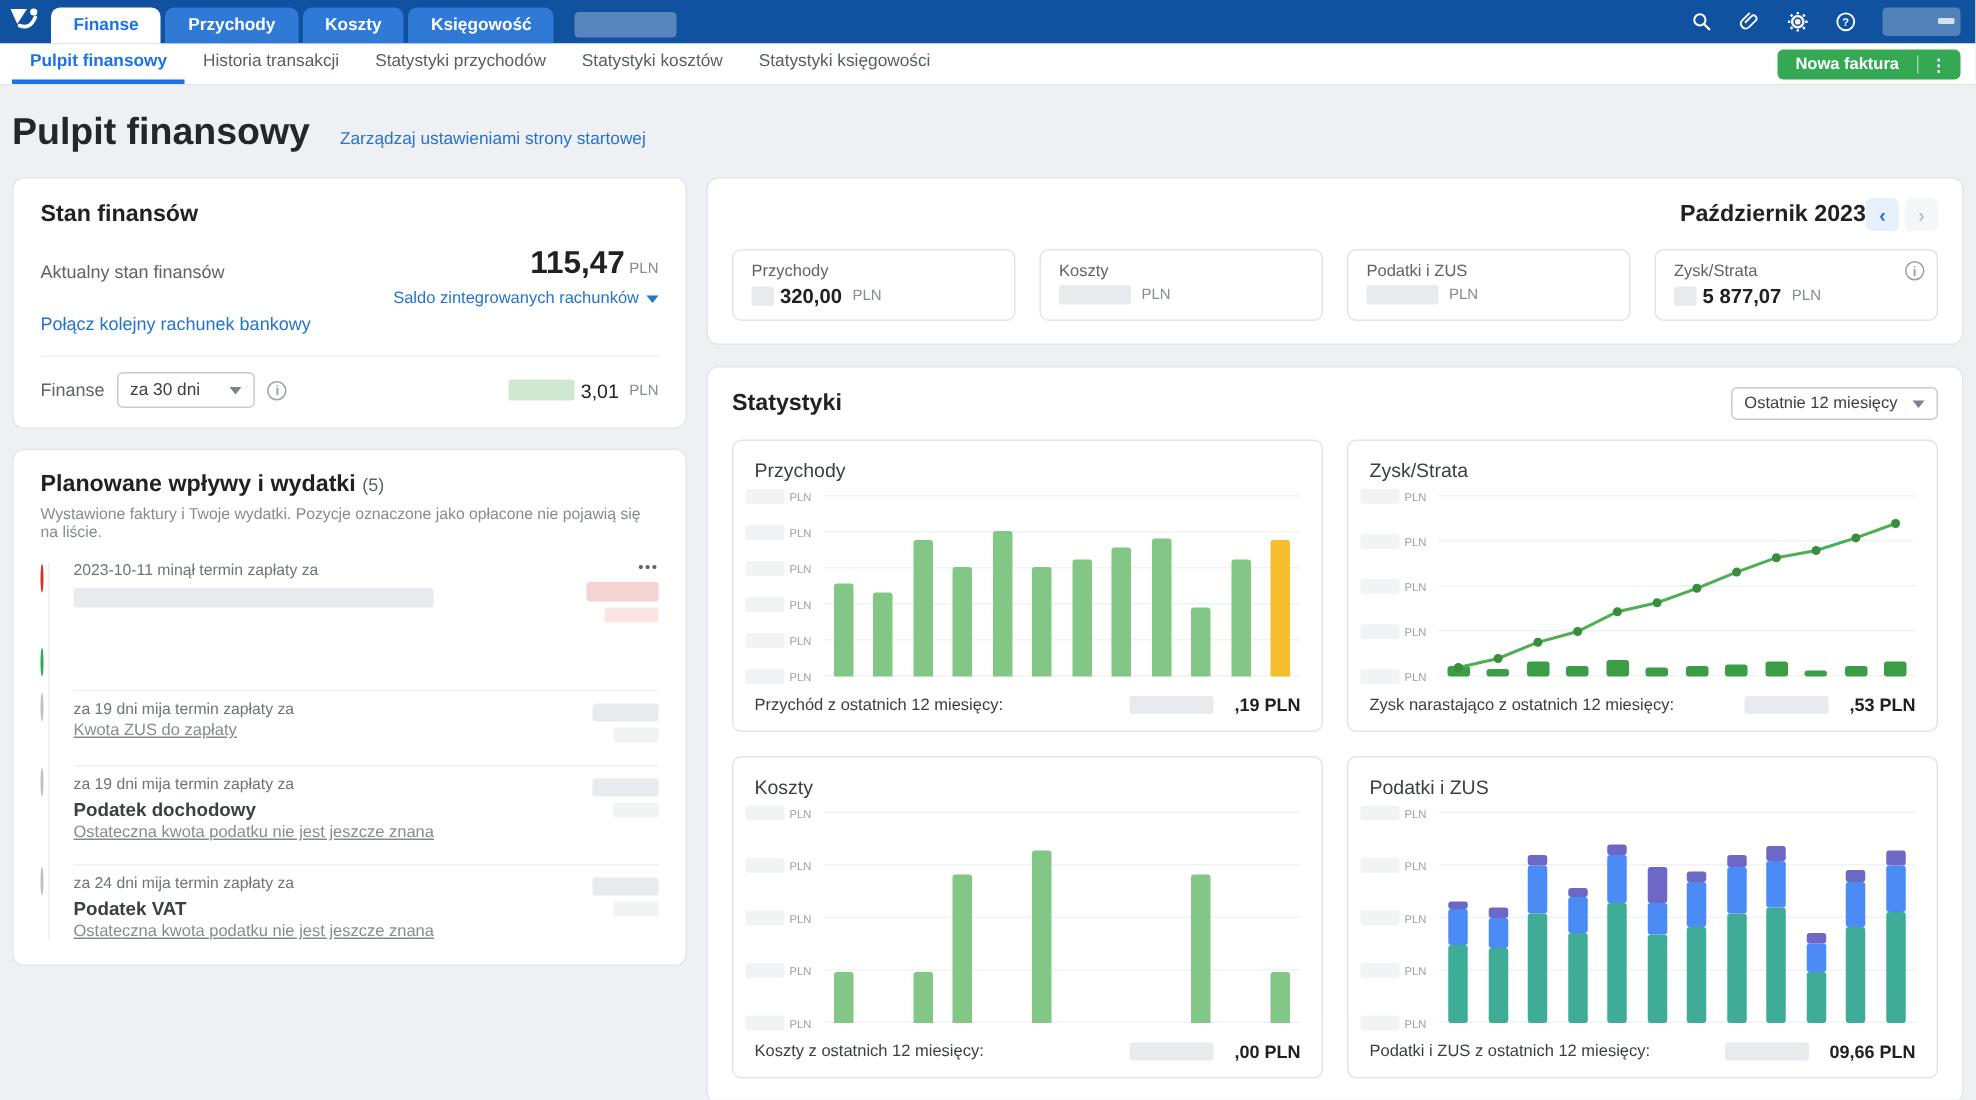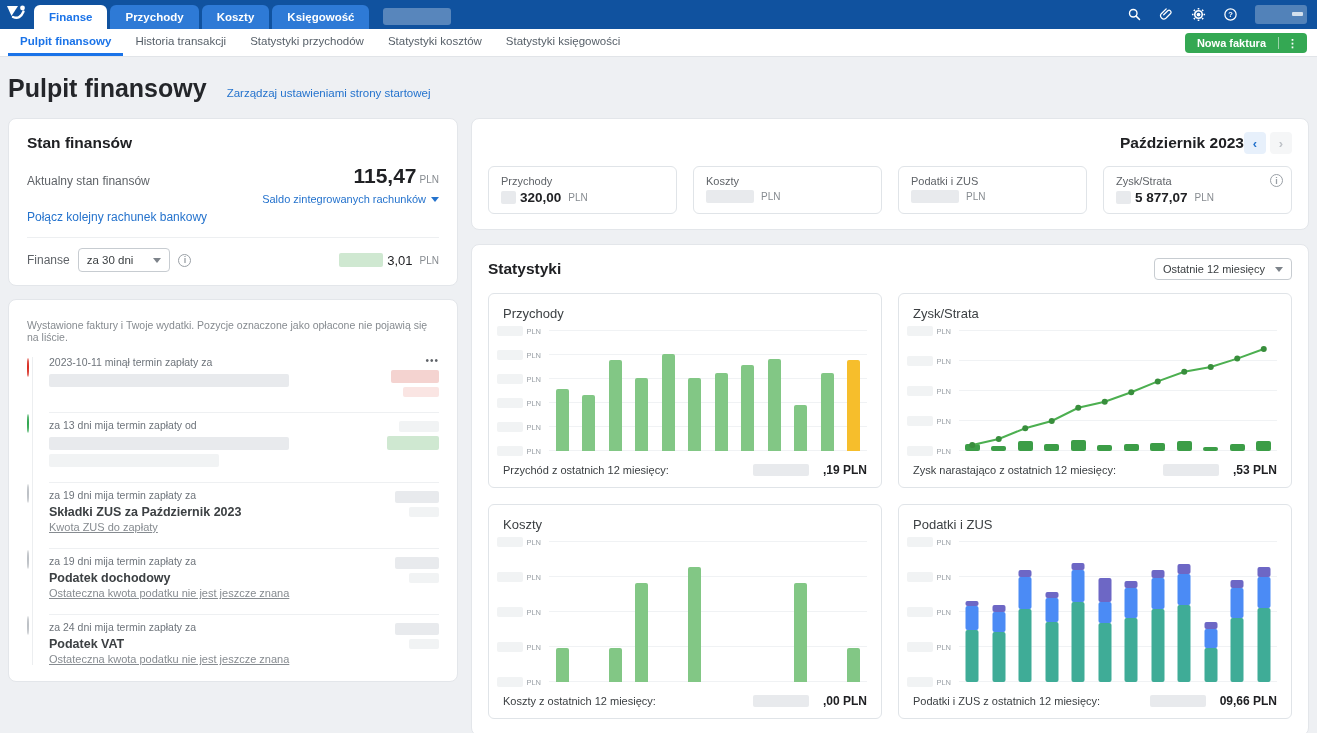--- a/index.html
+++ b/index.html
@@ -221,56 +221,48 @@
           <span class="info-i">i</span>
           <span class="fin-amount">
             <span class="rb green" style="width:44px;height:14px;"></span>
             <span>3,01</span>
             <span class="pln-sm">PLN</span>
           </span>
         </div>
       </div>
 
       <div class="card plan-card">
+        <div class="card-h">
+          <span>Planowane wpływy i wydatki</span>
+          <span class="muted" style="font-weight:normal;font-size:12px;">(5)</span>
+        </div>
         <div class="plan-sub">Wystawione faktury i Twoje wydatki. Pozycje oznaczone jako opłacone nie pojawią się na liście.</div>
         <div class="plist">
             <div class="pitem">
               <div class="picon"><span class="pdot red"></span></div>
               <div class="pbody">
                 <div class="pmain">
                   <div class="pdate">2023-10-11 minął termin zapłaty za</div>
                   <span class="rb " style="width: 240px; height: 13px; display: block; margin-top: 6px;"></span>
                 </div>
                 <div class="pright">
                   <span class="pmenu">•••</span>
                   <span class="rb red" style="width: 48px; height: 13px;"></span>
                   <span class="rb redlight" style="width: 36px; height: 10px;"></span>
                 </div>
               </div>
             </div>
             <div class="pitem">
               <div class="picon"><span class="pdot green"></span></div>
-              <div class="pbody">
-                <div class="pmain">
-                  <div class="pdate">za 13 dni mija termin zapłaty od</div>
-                  <span class="rb " style="width: 240px; height: 13px; display: block; margin-top: 6px;"></span>
-                  <span class="rb light" style="width: 170px; height: 13px; display: block; margin-top: 4px;"></span>
-                </div>
-                <div class="pright">
-                  <span class="rb light" style="width: 40px; height: 11px;"></span>
-                  <span class="rb green" style="width: 52px; height: 14px;"></span>
-                </div>
-              </div>
             </div>
             <div class="pitem">
               <div class="picon"><span class="pdot "></span></div>
               <div class="pbody">
                 <div class="pmain">
                   <div class="pdate">za 19 dni mija termin zapłaty za</div>
-                  <div class="ptitle">Składki ZUS za Październik 2023</div>
                   <div class="psub">Kwota ZUS do zapłaty</div>
                 </div>
                 <div class="pright">
                   <span class="rb " style="width: 44px; height: 12px;"></span>
                   <span class="rb light" style="width: 30px; height: 10px;"></span>
                 </div>
               </div>
             </div>
             <div class="pitem">
               <div class="picon"><span class="pdot "></span></div>

